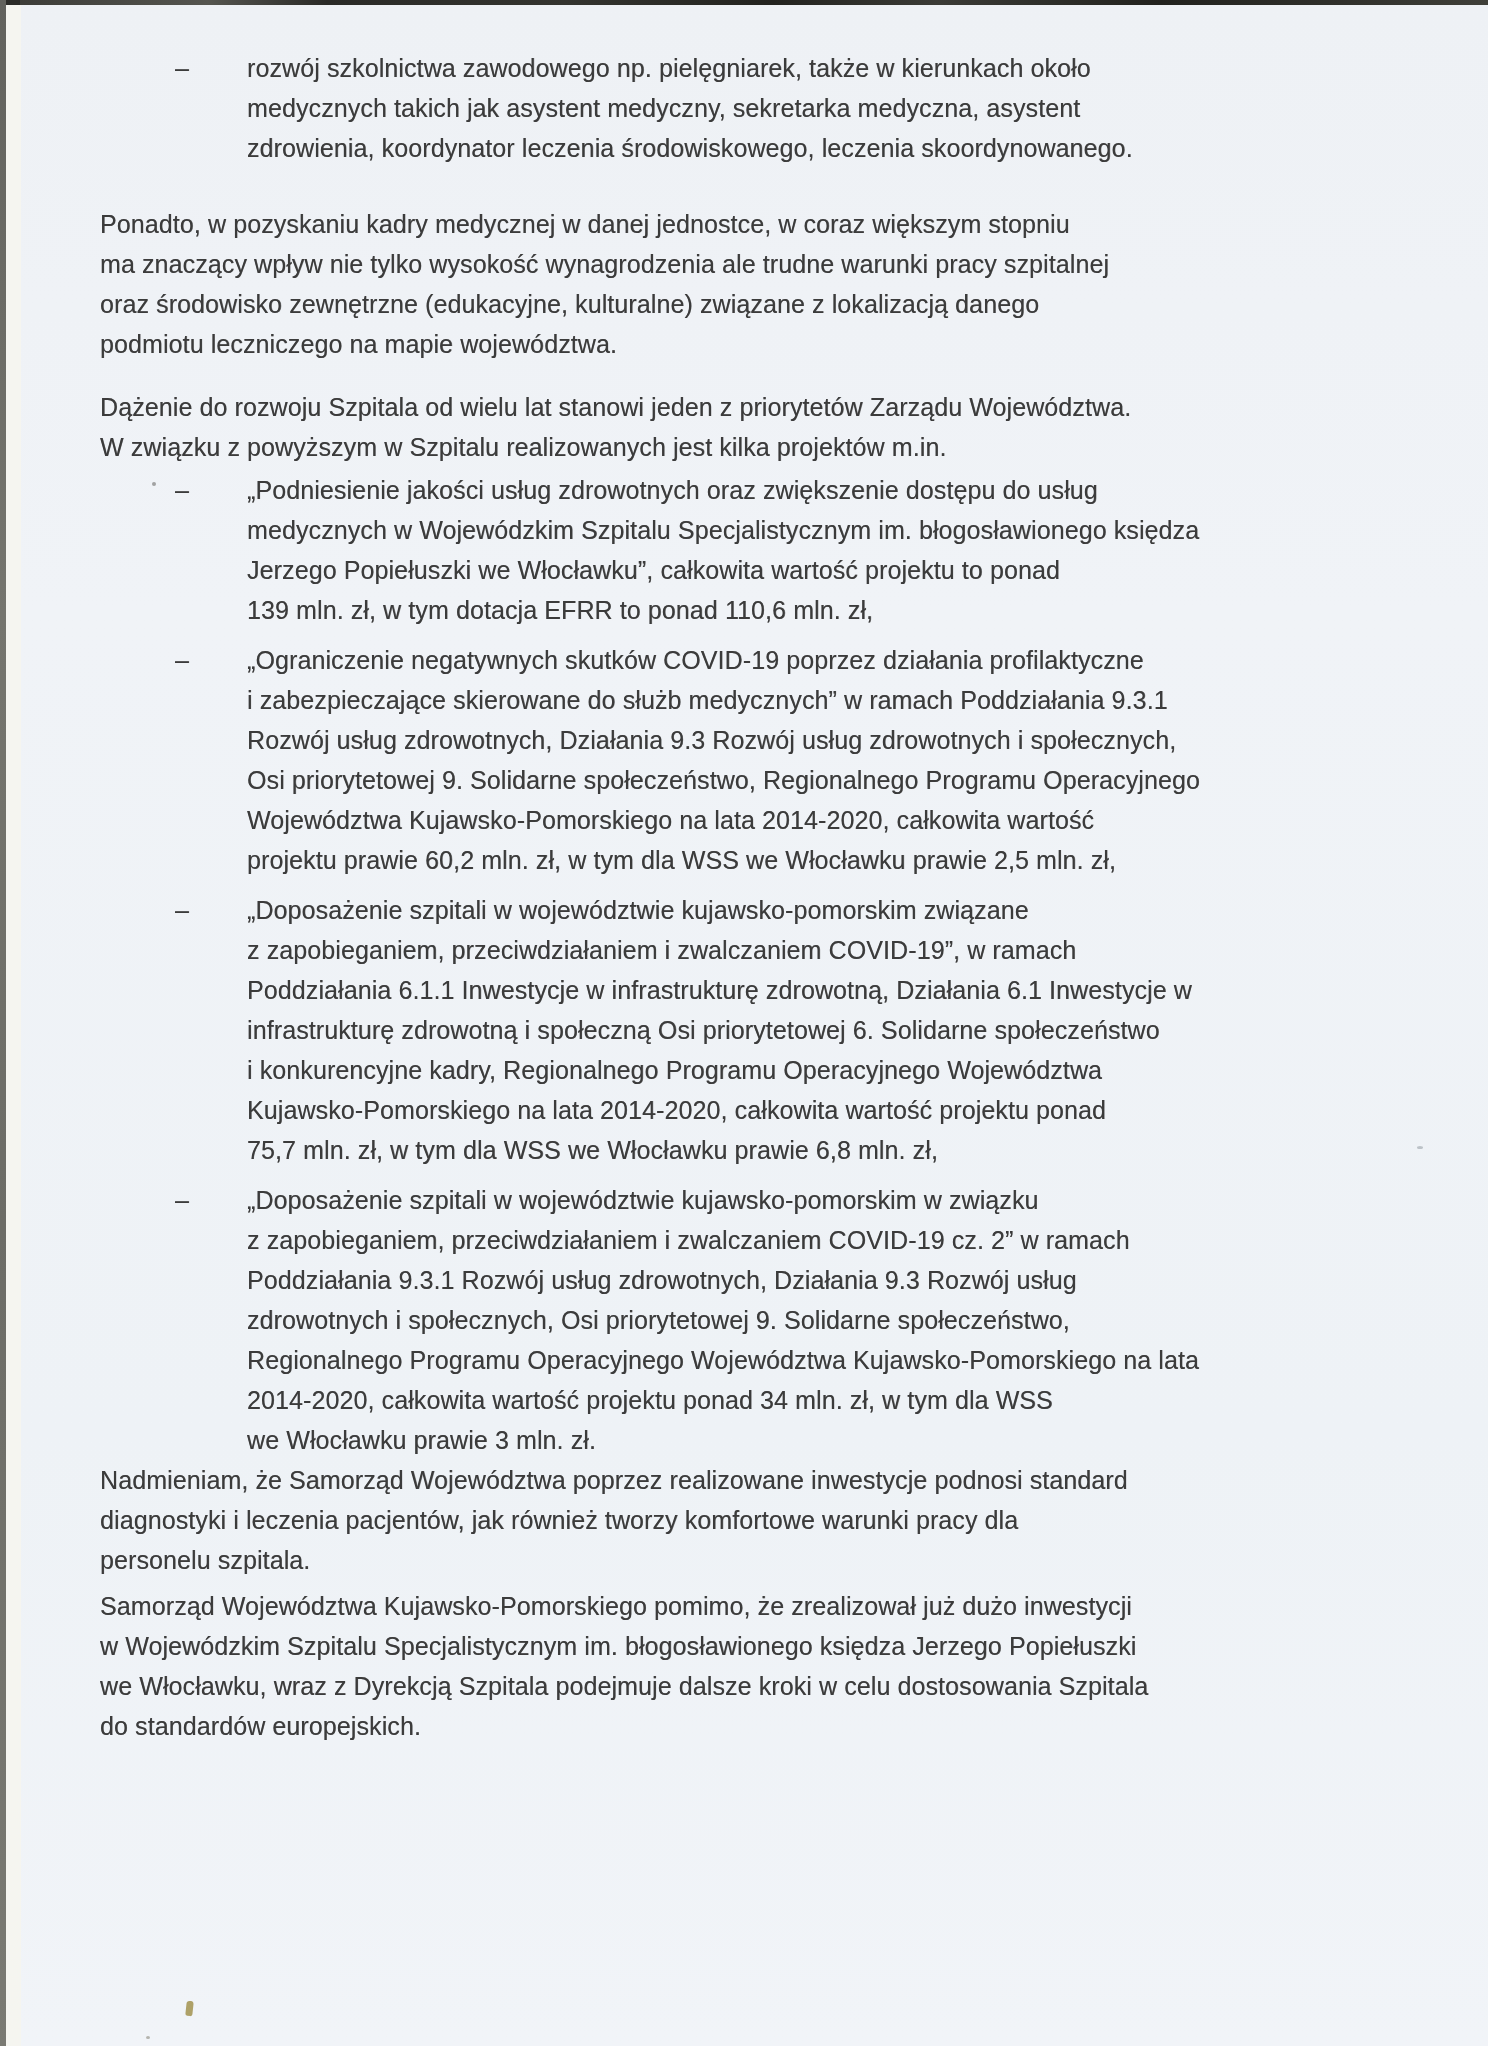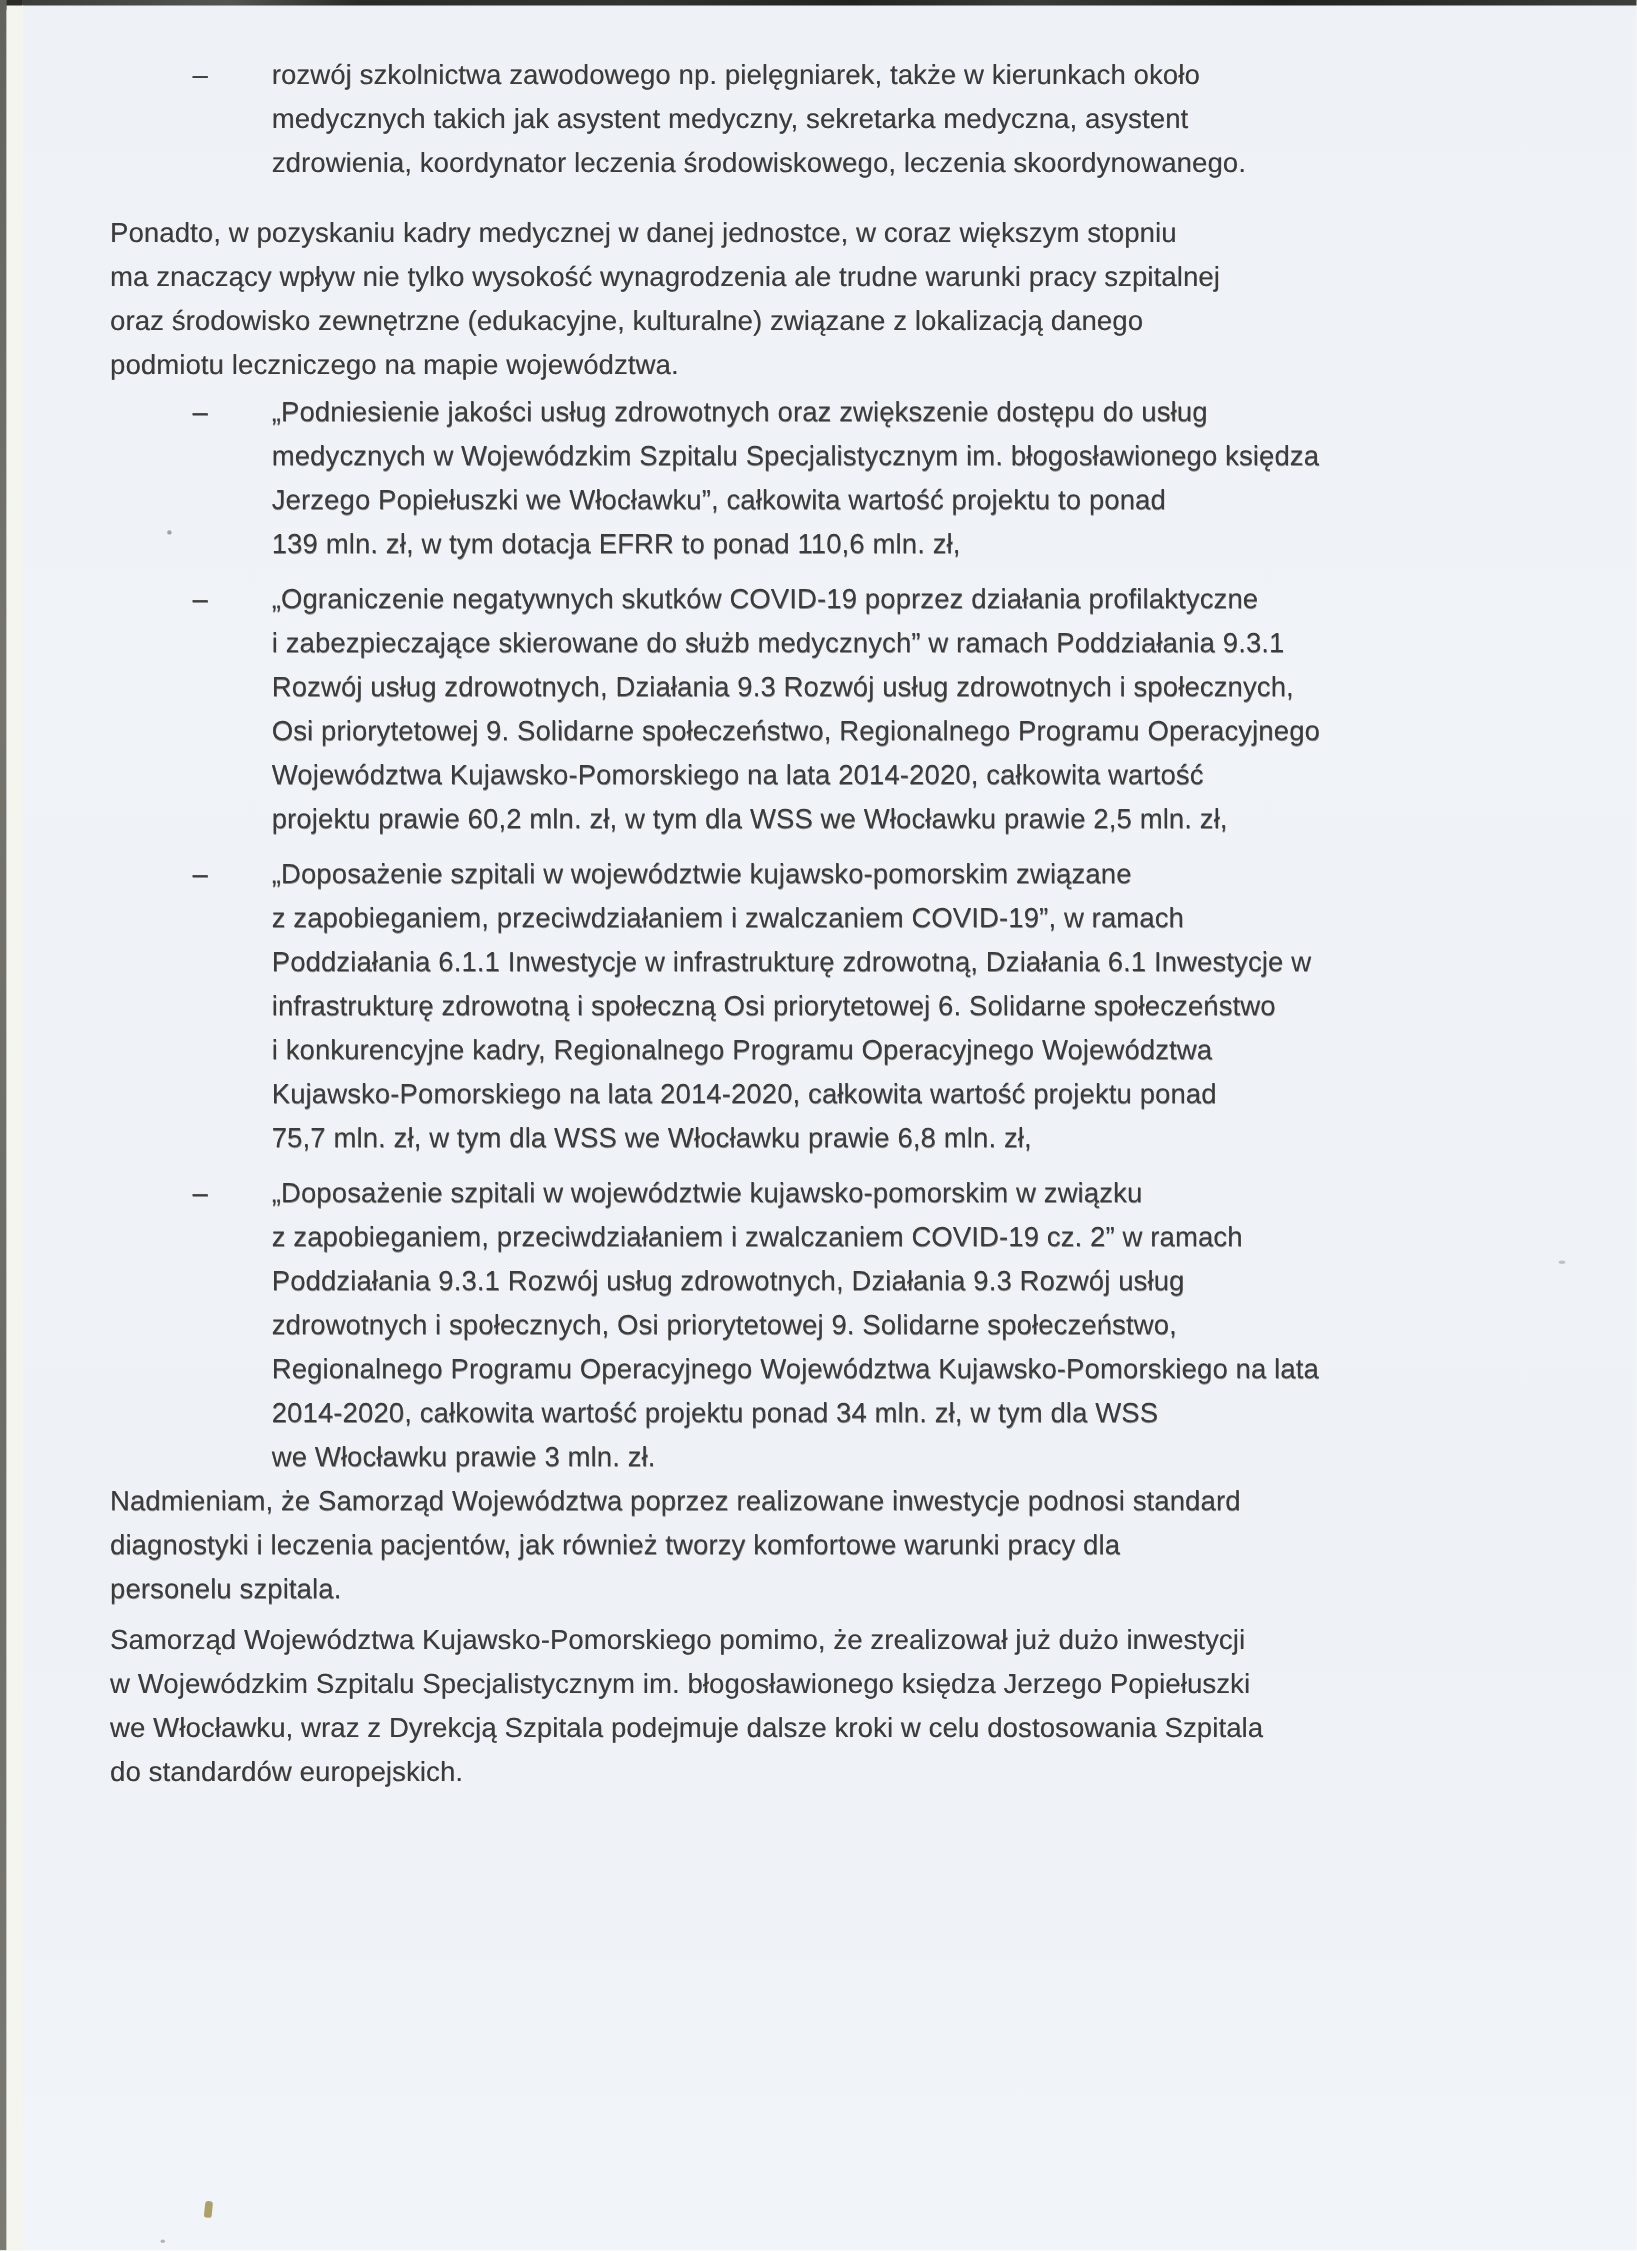--- a/index.html
+++ b/index.html
@@ -44,21 +44,21 @@
     width: 1280px;
     font-size: 25px;
     line-height: 40px;
     letter-spacing: 0.1px;
     text-shadow: 0.3px 0.3px 0.5px rgba(58,58,58,0.55);
   }
   .para {
     margin: 0;
     white-space: pre-line;
   }
-  .p-ponadto   { margin-top: 24px; }
+  .p-ponadto   { margin-top: 36px; }
   .p-dazenie   { margin-top: 23px; }
   .p-nadmieniam{ margin-top: 0; }
   .p-samorzad  { margin-top: 6px; }
   .project-bullets { margin-top: 3px; }
   .bullet {
     display: flex;
     margin: 0 0 10px 75px;
   }
   .project-bullets .bullet:last-child { margin-bottom: 0; }
   .bullet .dash {
@@ -108,20 +108,22 @@
       <span class="btext">rozwój szkolnictwa zawodowego np. pielęgniarek, także w kierunkach około
 medycznych takich jak asystent medyczny, sekretarka medyczna, asystent
 zdrowienia, koordynator leczenia środowiskowego, leczenia skoordynowanego.</span>
     </div>
 
     <p class="para p-ponadto">Ponadto, w pozyskaniu kadry medycznej w danej jednostce, w coraz większym stopniu
 ma znaczący wpływ nie tylko wysokość wynagrodzenia ale trudne warunki pracy szpitalnej
 oraz środowisko zewnętrzne (edukacyjne, kulturalne) związane z lokalizacją danego
 podmiotu leczniczego na mapie województwa.</p>
 
+    <p class="para p-dazenie">Dążenie do rozwoju Szpitala od wielu lat stanowi jeden z priorytetów Zarządu Województwa.
+W związku z powyższym w Szpitalu realizowanych jest kilka projektów m.in.</p>
 
     <div class="project-bullets">
       <div class="bullet">
         <span class="dash">–</span>
         <span class="btext">„Podniesienie jakości usług zdrowotnych oraz zwiększenie dostępu do usług
 medycznych w Wojewódzkim Szpitalu Specjalistycznym im. błogosławionego księdza
 Jerzego Popiełuszki we Włocławku”, całkowita wartość projektu to ponad
 139 mln. zł, w tym dotacja EFRR to ponad 110,6 mln. zł,</span>
       </div>
       <div class="bullet">

